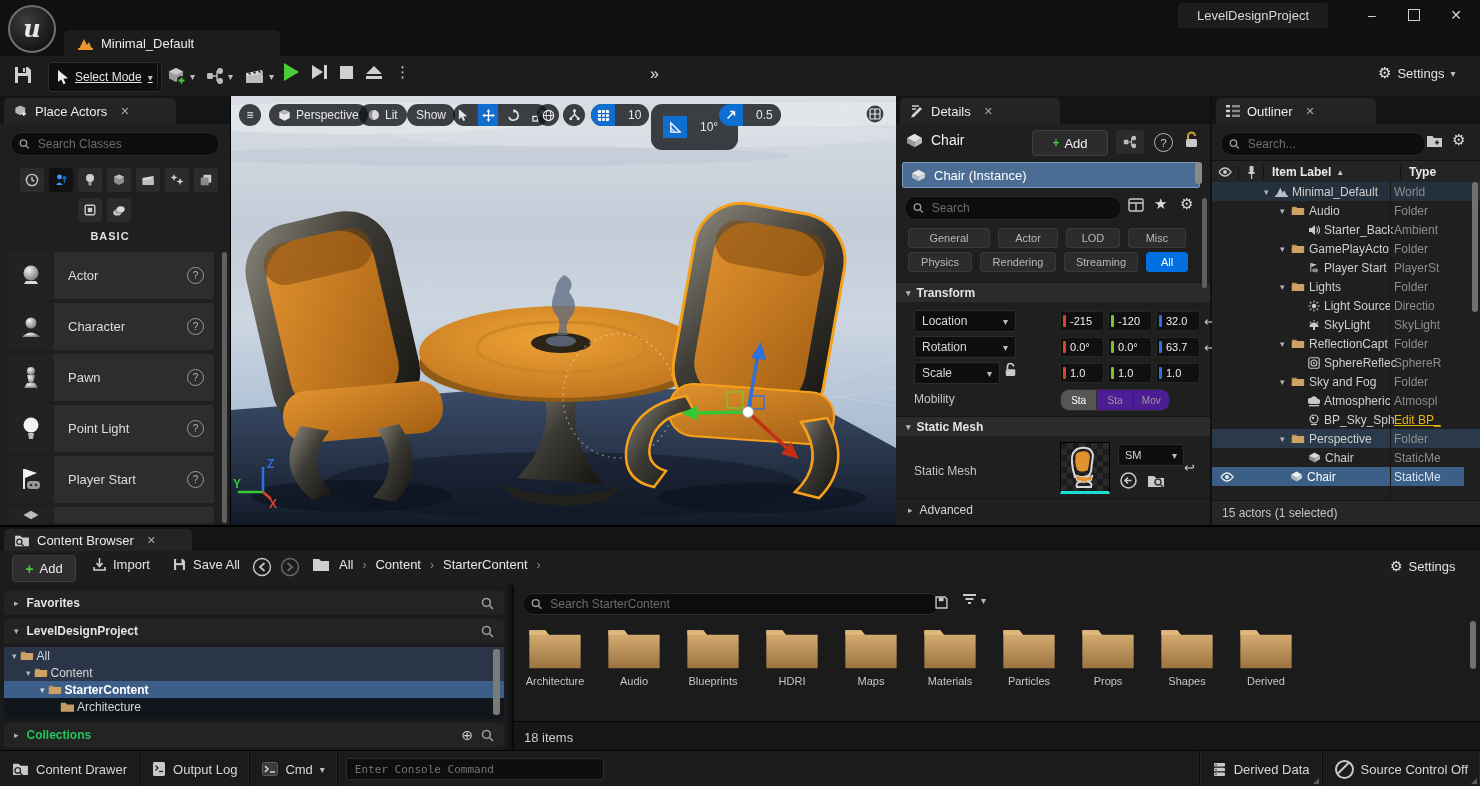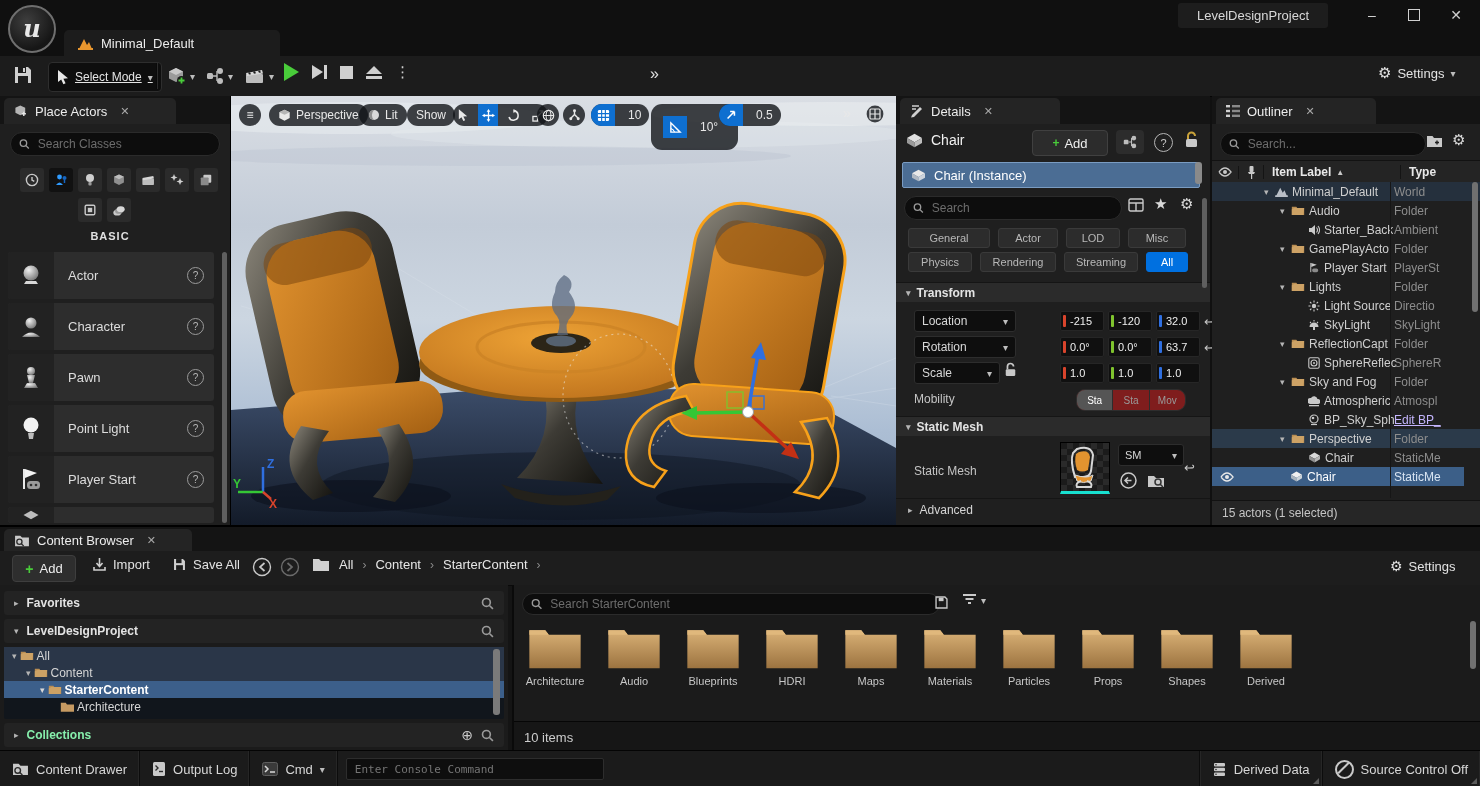--- a/index.html
+++ b/index.html
@@ -669,21 +669,21 @@
         <div class="valbox">
             <span class="bar" style="background:#7fc32e"></span>
             <span>1.0</span>
           </div>
         <div class="valbox">
             <span class="bar" style="background:#2f6fe0"></span>
             <span>1.0</span>
           </div>
       </div>
       <div class="abs" style="left:18px;top:268px;color:#c5c5c5">Mobility</div>
-      <div class="abs row" style="left:180px;top:265px;width:108px;height:20px;background:#7f1d1d;border:1px solid #2d2d2d;border-radius:9px;overflow:hidden">
+      <div class="abs row" style="left:164px;top:265px;width:108px;height:20px;background:#4c1d95;border:1px solid #2d2d2d;border-radius:9px;overflow:hidden">
         <div style="width:36px;height:20px;background:#555;display:flex;align-items:center;justify-content:center;color:#fff;font-size:10px;overflow:hidden">Sta</div>
         <div style="width:36px;height:20px;display:flex;align-items:center;justify-content:center;color:#9a9a9a;font-size:10px;overflow:hidden;border-left:1px solid #2d2d2d">Sta</div>
         <div style="width:36px;height:20px;display:flex;align-items:center;justify-content:center;color:#9a9a9a;font-size:10px;overflow:hidden;border-left:1px solid #2d2d2d">Mov</div>
       </div>
 
       <div class="sect" style="top:292px">
         <span style="font-size:9px;color:#b5b5b5">▾</span>
         <span>Static Mesh</span>
       </div>
       <div class="abs" style="left:18px;top:340px;color:#c5c5c5">Static Mesh</div>
@@ -876,21 +876,21 @@
             <span class="ol-lab">Atmospheric</span>
             <span class="ol-type">Atmospl</span>
           </div>
         <div class="ol-row" style="top:228px;padding-left:96px">
             <svg width="12" height="12" viewBox="0 0 12 12">
               <circle cx="6" cy="5" r="4" fill="none" stroke="#c9c9c9" stroke-width="1.2"></circle>
               <circle cx="5" cy="4" r="1.3" fill="#c9c9c9"></circle>
               <path d="M3 10.5 h6" stroke="#c9c9c9" stroke-width="1.2"></path>
             </svg>
             <span class="ol-lab">BP_Sky_Sph</span>
-            <span class="ol-type" style="color:#c4b5fd;text-decoration:underline">Edit BP_</span>
+            <span class="ol-type" style="color:#eab308;text-decoration:underline">Edit BP_</span>
           </div>
         <div class="ol-row" style="top:247px;background:#2b3a4a;padding-left:68px">
             <span class="ol-exp">▾</span>
             <svg width="14" height="11" viewBox="0 0 17 13">
               <path d="M1 2 h5.5 l1.5 2 h8 v8 h-15 z" fill="#b98d52"></path>
               <path d="M1 5 l3 -1.6 h12 l-1 8.6 h-14 z" fill="#cda265"></path>
             </svg>
             <span class="ol-lab">Perspective</span>
             <span class="ol-type">Folder</span>
           </div>
@@ -1033,21 +1033,21 @@
         <div class="tree-row" style="padding-left:56px">
           <svg width="14" height="11" viewBox="0 0 17 13">
               <path d="M1 2 h6 l1.5 2 h8.5 v9 h-16 z" fill="#c59a62"></path>
             </svg>
           <span>Architecture</span>
         </div>
         <div class="scroll-thumb" style="left:489px;top:2px;width:7px;height:66px;background:#7a7a7a"></div>
       </div>
       <div class="abs row" style="left:0;top:138px;width:500px;height:24px;background:#232323;border-radius:3px;margin-left:4px;padding:0 10px;box-sizing:border-box;gap:8px">
         <span style="font-size:9px;color:#b5b5b5">▸</span>
-        <span style="font-weight:bold;color:#86efac;flex:1">Collections</span>
+        <span style="font-weight:bold;color:#22c55e;flex:1">Collections</span>
         <span style="color:#c9c9c9;font-size:14px">⊕</span>
         <svg width="13" height="13" viewBox="0 0 12 12">
             <circle cx="5" cy="5" r="3.6" fill="none" stroke="#9a9a9a" stroke-width="1.5"></circle>
             <path d="M7.8 7.8 L11 11" stroke="#9a9a9a" stroke-width="1.5"></path>
           </svg>
       </div>
     </div>
 
     <div class="abs" style="left:512px;top:58px;width:968px;height:167px;background:#1b1b1b;border-left:2px solid #0a0a0a">
       <div class="search-pill abs" style="left:8px;top:8px;width:400px;height:20px">
@@ -1137,21 +1137,21 @@
         <div class="cb-folder" style="left:717px;top:40px">
             <svg width="58" height="46" viewBox="0 0 64 52" style="margin:0 auto">
               <path d="M3 6 h18 l4 5 h36 v38 h-58 z" fill="url(#fold)"></path>
               <path d="M3 6 h18 l4 5 h-22 z" fill="#e0b87c"></path>
             </svg>
             <div class="nm">Derived</div>
           </div>
       </div>
       <div class="scroll-thumb" style="left:956px;top:36px;width:6px;height:48px;background:#707070"></div>
       <div class="abs row" style="left:0;top:136px;width:968px;height:31px;background:#161616;border-top:1px solid #060606;padding-left:10px;box-sizing:border-box;color:#cdcdcd;font-size:13px">
-          <span>10 items</span>
+          <span>18 items</span>
         </div>
     </div>
   </div>
 
   <div class="abs" id="statusbar">
     <div class="abs row" style="left:0;top:0">
       <div class="sb-btn">
         <svg width="17" height="14" viewBox="0 0 18 15">
             <path d="M1 2 h6 l2 2 h8 v10 h-16 z" fill="#c9c9c9"></path>
             <circle cx="6" cy="9" r="3" fill="none" stroke="#2a2a2a" stroke-width="1.5"></circle>

